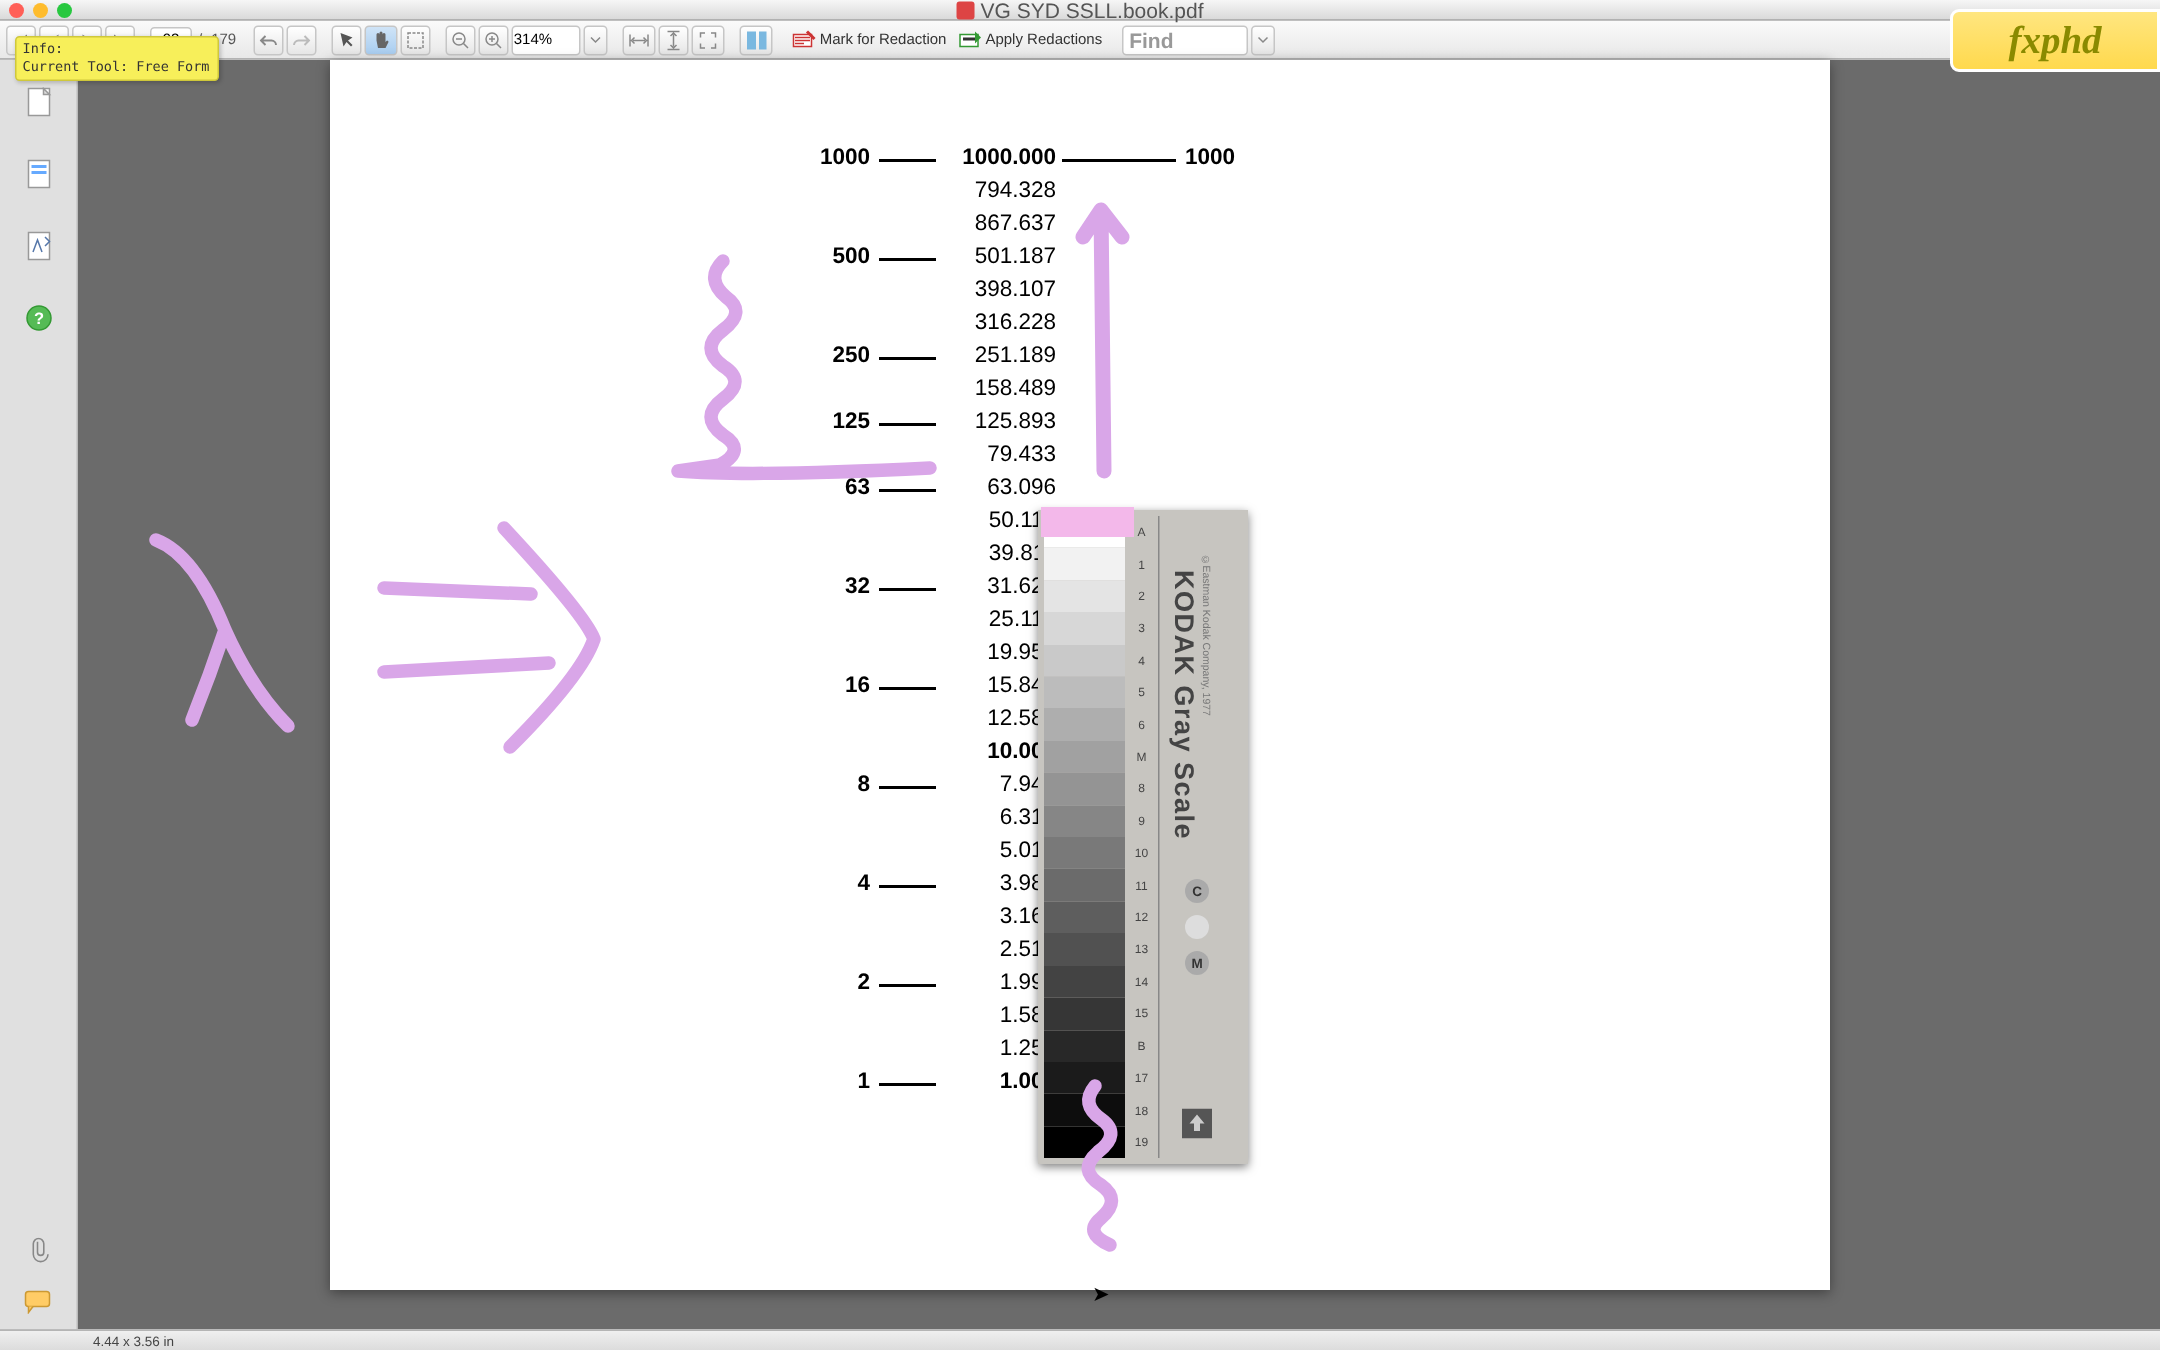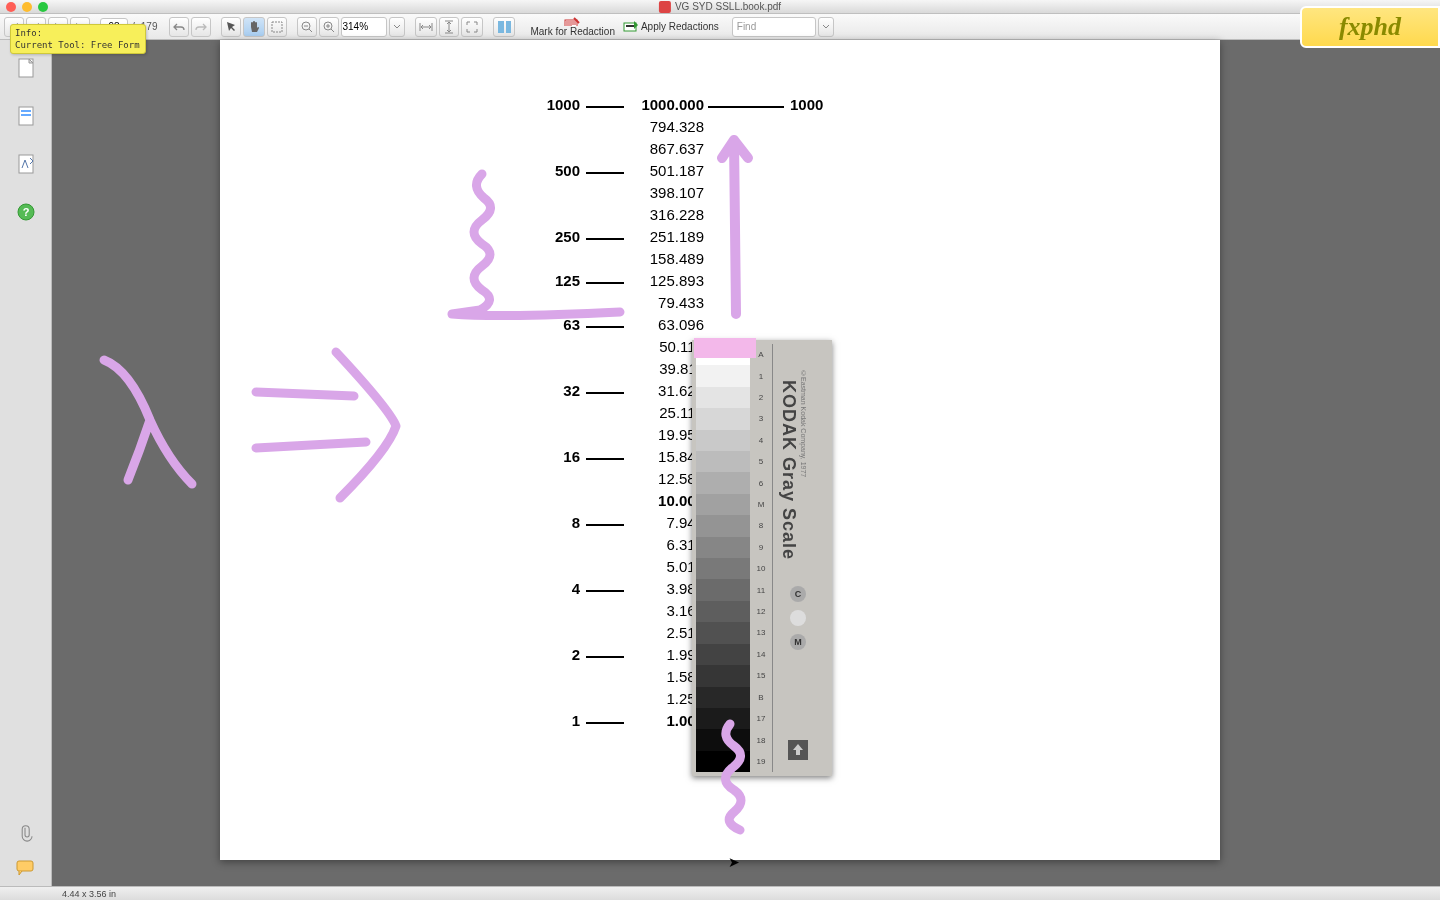--- a/index.html
+++ b/index.html
@@ -8,38 +8,38 @@
 
   
   .titlebar {
     height: 14px; background: linear-gradient(#f6f6f6,#d9d9d9);
     border-bottom: 1px solid #bfbfbf; position: relative;
     display: flex; align-items: center; padding-left: 6px;
   }
   .traffic { display: flex; gap: 6px; }
   .tl { width: 10px; height: 10px; border-radius: 50%; }
   .tl.r { background:#ff5f57; } .tl.y{background:#febc2e;} .tl.g{background:#28c840;}
-  .wintitle { position:absolute; left:50%; transform:translateX(-50%); font-size:10px; color:#555; display:flex; align-items:center; gap:4px;}
+  .wintitle { position:absolute; left:50%; transform:translateX(-50%); font-size:14px; color:#555; display:flex; align-items:center; gap:4px;}
   .wintitle::before{content:''; width:12px;height:12px;background:#d44; display:inline-block;border-radius:2px;}
 
   
   .toolbar {
     height: 26px; background: linear-gradient(#fafafa,#e8e8e8);
     border-bottom:1px solid #bcbcbc; display:flex; align-items:center; padding:0 4px; gap:2px;
   }
   .tbtn {
     height:20px; min-width:20px; border:1px solid #c6c6c6; border-radius:3px;
     background:linear-gradient(#fff,#e6e6e6); display:flex; align-items:center; justify-content:center;
     font-size:11px; color:#555; padding:0 3px;
   }
   .tbtn svg{display:block;}
   .tsep{width:6px;}
   .zoombox { width:46px; height:20px; border:1px solid #c6c6c6; border-radius:3px; background:#fff; font-size:10px; text-align:left; line-height:18px;}
   .redact-lbl{font-size:10px;color:#333;margin-left:2px;}
-  .findbox{width:84px;height:20px;border:1px solid #c6c6c6;border-radius:3px;background:#fff;font-size:10px;padding:0 4px;color:#999;line-height:18px;}
+  .findbox{width:84px;height:20px;border:1px solid #c6c6c6;border-radius:3px;background:#fff;font-size:14px;padding:0 4px;color:#999;line-height:18px;font-weight:bold;}
   .pgbox{width:28px;height:18px;border:1px solid #c6c6c6;background:#fff;font-size:10px;text-align:center;line-height:16px;border-radius:3px;}
   .pgsep{font-size:10px;color:#555;margin:0 2px;}
 
   
   .watermark{position:absolute;top:6px;right:0;width:140px;height:42px;background:linear-gradient(#ffe680,#ffd94d);border:2px solid #fff;border-radius:6px 0 0 6px;display:flex;align-items:center;justify-content:center;font-family:Georgia,serif;font-style:italic;font-size:26px;font-weight:bold;color:#8a8a00;z-index:50;}
 
   
   .sticky{position:absolute;top:24px;left:10px;width:136px;height:30px;background:#f7ef5a;border:1px solid #cfc83a;border-radius:3px;font-family:Monaco,monospace;font-size:9px;color:#333;padding:2px 4px;line-height:12px;box-shadow:1px 1px 3px rgba(0,0,0,.2);z-index:40;}
 
   
@@ -184,21 +184,21 @@
       </svg>
     </div>
   <div class="tsep"></div>
   <div class="tbtn" style="width:22px;">
       <svg width="16" height="14">
         <rect x="1" y="1" width="6" height="12" fill="#7ab8e0"></rect>
         <rect x="9" y="1" width="6" height="12" fill="#7ab8e0"></rect>
       </svg>
     </div>
   <div class="tsep"></div>
-  <div class="tbtn" style="border:none;background:none;flex-direction:column;">
+  <div class="tbtn" style="border:none;background:none;">
     <svg width="16" height="14">
         <rect x="1" y="3" width="12" height="8" fill="#fff" stroke="#c33"></rect>
         <path d="M2 5h10M2 7h10M2 9h6" stroke="#c33"></path>
         <path d="M10 1l5 5" stroke="#c33" stroke-width="2"></path>
       </svg>
     <span class="redact-lbl">Mark for Redaction</span>
   </div>
   <div class="tbtn" style="border:none;background:none;">
     <svg width="16" height="14">
         <rect x="1" y="3" width="12" height="8" fill="#fff" stroke="#393"></rect>

